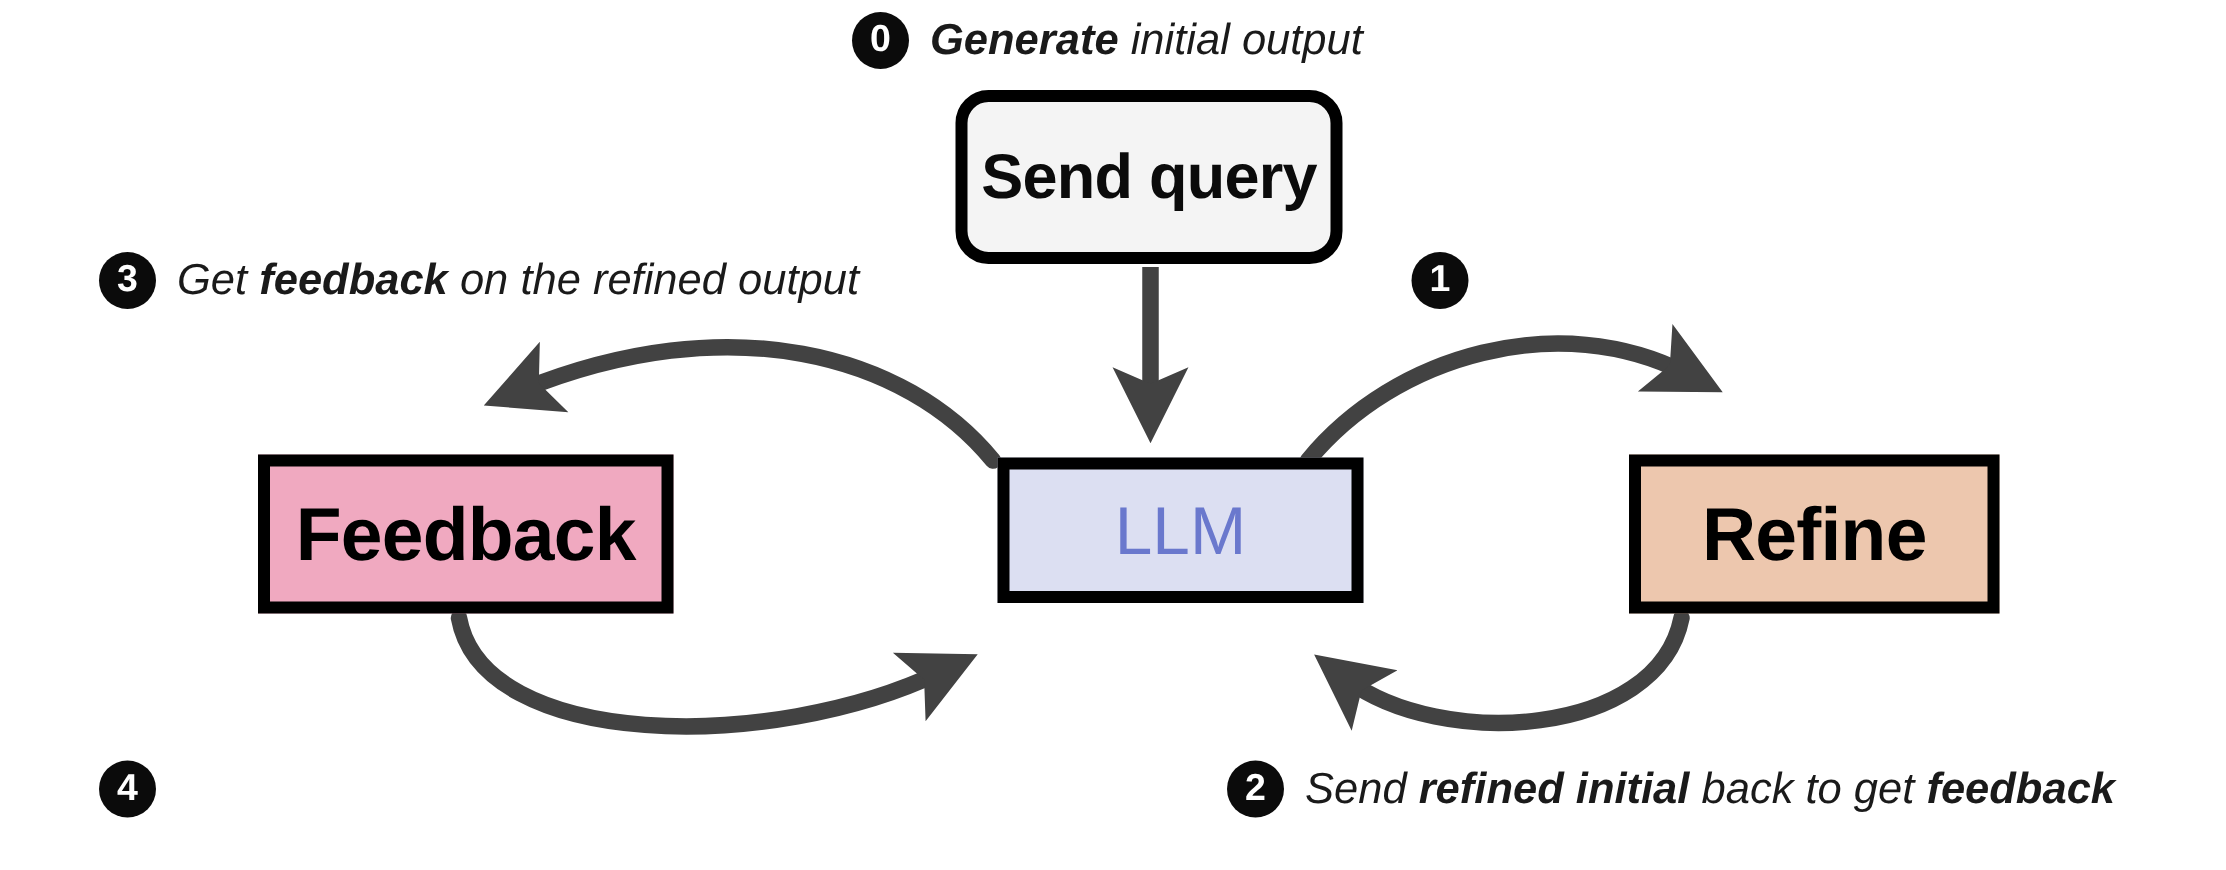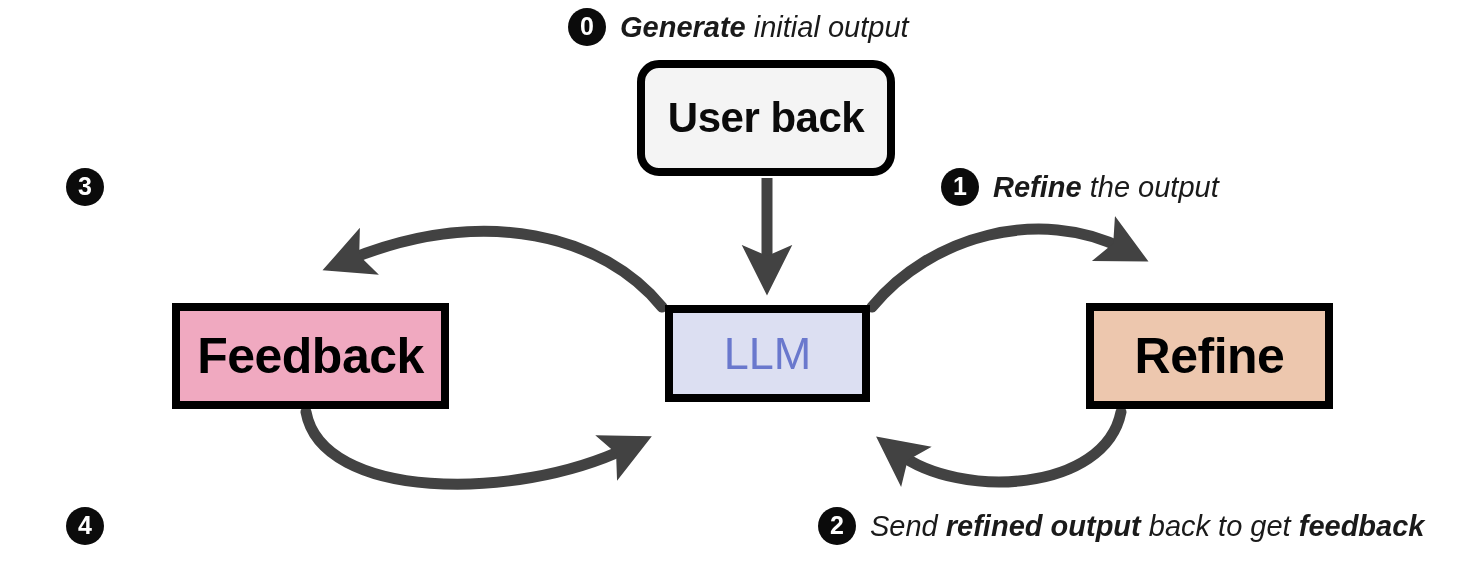--- a/index.html
+++ b/index.html
@@ -39,21 +39,21 @@
     left: 637px; top: 60px;
     width: 258px; height: 116px;
     background: #f4f4f4;
     border-radius: 22px;
     color: #0b0b0b;
     font-size: 42px;
   }
 
   #node-llm {
     left: 665px; top: 305px;
-    width: 205px; height: 97px;
+    width: 244px; height: 97px;
     background: #dcdff2;
     color: #6a78cd;
     font-size: 45px;
     font-weight: normal;
     letter-spacing: 0px;
   }
 
   #node-feedback {
     left: 172px; top: 303px;
     width: 277px; height: 106px;
@@ -133,21 +133,21 @@
     <g>
       <path d="M662,307 C604,236 486,204 348,260" stroke="#424242" stroke-width="11" fill="none" stroke-linecap="round" marker-end="url(#ah)"></path>
     </g>
 
     <g>
       <path d="M306,412 C322,500 514,502 627,448" stroke="#424242" stroke-width="11" fill="none" stroke-linecap="round" marker-end="url(#ah)"></path>
     </g>
   </svg>
 
   <div class="node" id="node-user-query">
-    <span>User back</span>
+    <span>Send query</span>
   </div>
 
   <div class="node" id="node-llm">
     <span>LLM</span>
   </div>
 
   <div class="node" id="node-feedback">
     <span>Feedback</span>
   </div>
 
@@ -155,29 +155,29 @@
     <span>Refine</span>
   </div>
 
   <div class="caption" id="cap-0">
     <span class="badge">0</span>
     <span class="txt"><b>Generate</b><span> initial output</span></span>
   </div>
 
   <div class="caption" id="cap-1">
     <span class="badge">1</span>
-    <span class="txt"><b>Refine</b><span> the output</span></span>
   </div>
 
   <div class="caption" id="cap-3">
     <span class="badge">3</span>
+    <span class="txt"><span>Get </span><b>feedback</b><span> on the refined output</span></span>
   </div>
 
   <div class="caption" id="cap-2">
     <span class="badge">2</span>
-    <span class="txt"><span>Send </span><b>refined output</b><span> back to get </span><b>feedback</b></span>
+    <span class="txt"><span>Send </span><b>refined initial</b><span> back to get </span><b>feedback</b></span>
   </div>
 
   <div class="caption" id="cap-4">
     <span class="badge">4</span>
   </div>
 
 </div>
 
 </body></html>

